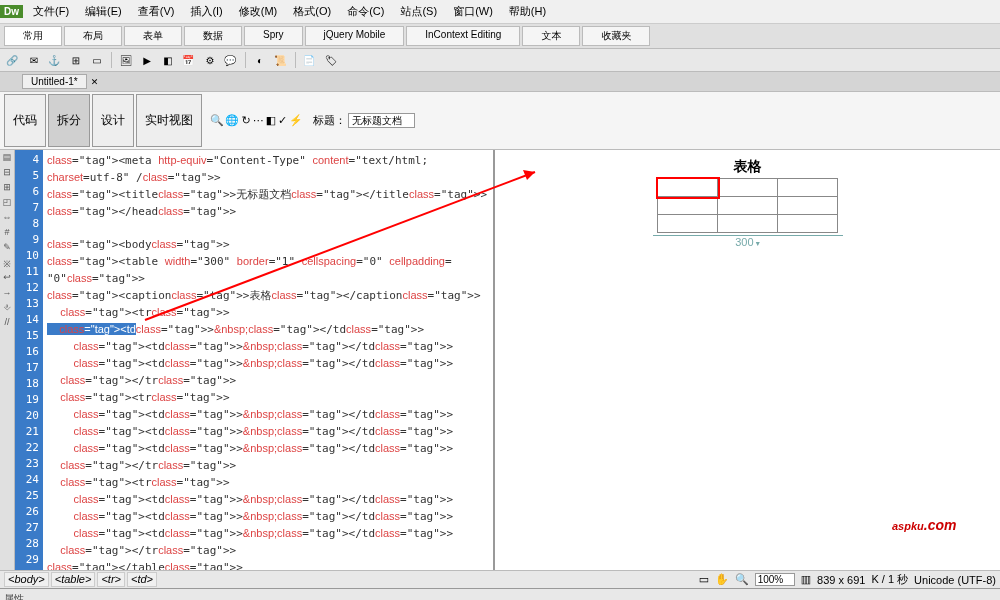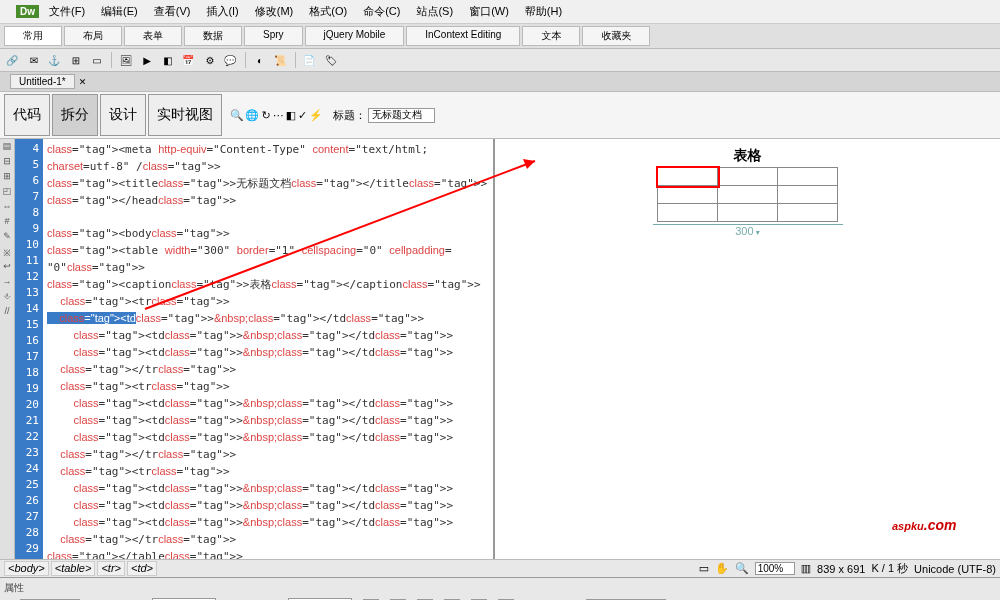--- a/index.html
+++ b/index.html
@@ -1,29 +1,29 @@
 <!DOCTYPE html>
 <html><head>
 <meta charset="utf-8">
 <style>
 * { box-sizing: border-box; margin: 0; padding: 0; font-family: "Microsoft YaHei", "SimSun", Arial, sans-serif; font-size: 11px; }
 body { background: #e8e8e8; width: 1000px; height: 600px; overflow: hidden; }
-.menubar { background: #f0f0f0; border-bottom: 1px solid #ccc; padding: 2px 16px; display: flex; gap: 4px; align-items: center; }
+.menubar { background: #f0f0f0; border-bottom: 1px solid #ccc; padding: 2px 0; display: flex; gap: 4px; align-items: center; }
 .menubar .logo { background: #4a8c2b; color: #fff; padding: 1px 4px; font-weight: bold; font-size: 10px; }
 .menubar .menu-item { padding: 2px 6px; cursor: pointer; text-align: center; }
 .tabbar { background: #e0e0e0; border-bottom: 1px solid #bbb; padding: 2px 4px; display: flex; gap: 2px; }
 .tabbar .tab { padding: 2px 18px; border: 1px solid #bbb; background: #f5f5f5; font-size: 10px; }
 .tabbar .tab.active { background: #fff; }
 .toolbar { background: #e8e8e8; border-bottom: 1px solid #bbb; padding: 2px 4px; display: flex; gap: 3px; align-items: center; }
 .toolbar .icon-btn { width: 18px; height: 18px; display: inline-flex; align-items: center; justify-content: center; border: 1px solid transparent; cursor: pointer; font-size: 10px; }
 .toolbar .sep { width: 1px; height: 16px; background: #bbb; margin: 0 2px; }
-.doc-tab { background: #d5d5d5; padding: 2px 10px; border-bottom: 1px solid #bbb; display: flex; align-items: center; }
+.doc-tab { background: #d5d5d5; padding: 2px 22px; border-bottom: 1px solid #bbb; display: flex; align-items: center; }
 .doc-tab .fname { background: #f0f0f0; padding: 1px 8px; border: 1px solid #aaa; font-size: 10px; }
 .view-toolbar { background: #f5f5f5; border-bottom: 1px solid #bbb; padding: 2px 4px; display: flex; gap: 2px; align-items: center; }
-.view-toolbar .vbtn { padding: 11px 8px; border: 1px solid #999; background: #eee; cursor: pointer; font-size: 14px; }
+.view-toolbar .vbtn { padding: 17px 8px; border: 1px solid #999; background: #eee; cursor: pointer; font-size: 12px; }
 .view-toolbar .vbtn.active { background: #d0d0d0; }
 .view-toolbar .label { margin-left: 8px; }
 .view-toolbar input { width: 67px; border: 1px solid #999; padding: 1px 3px; font-size: 10px; }
 .main-split { display: flex; height: 420px; }
 .left-gutter { width: 15px; background: #e0e0e0; border-right: 1px solid #bbb; display: flex; flex-direction: column; gap: 2px; padding: 2px 0; }
 .left-gutter .g-icon { width: 13px; height: 13px; margin: 0 auto; font-size: 9px; text-align: center; color: #555; }
 .code-pane { width: 480px; background: #fff; border-right: 2px solid #999; display: flex; overflow: hidden; }
 .line-numbers { background: #3a7bc8; color: #fff; padding: 2px 4px; text-align: right; font-family: Consolas, monospace; font-size: 11px; line-height: 16px; width: 28px; }
 .code-content { padding: 2px 4px; font-family: Consolas, monospace; font-size: 11px; line-height: 16px; white-space: pre; color: #333; }
 .code-content .attr { color: #d44; }

